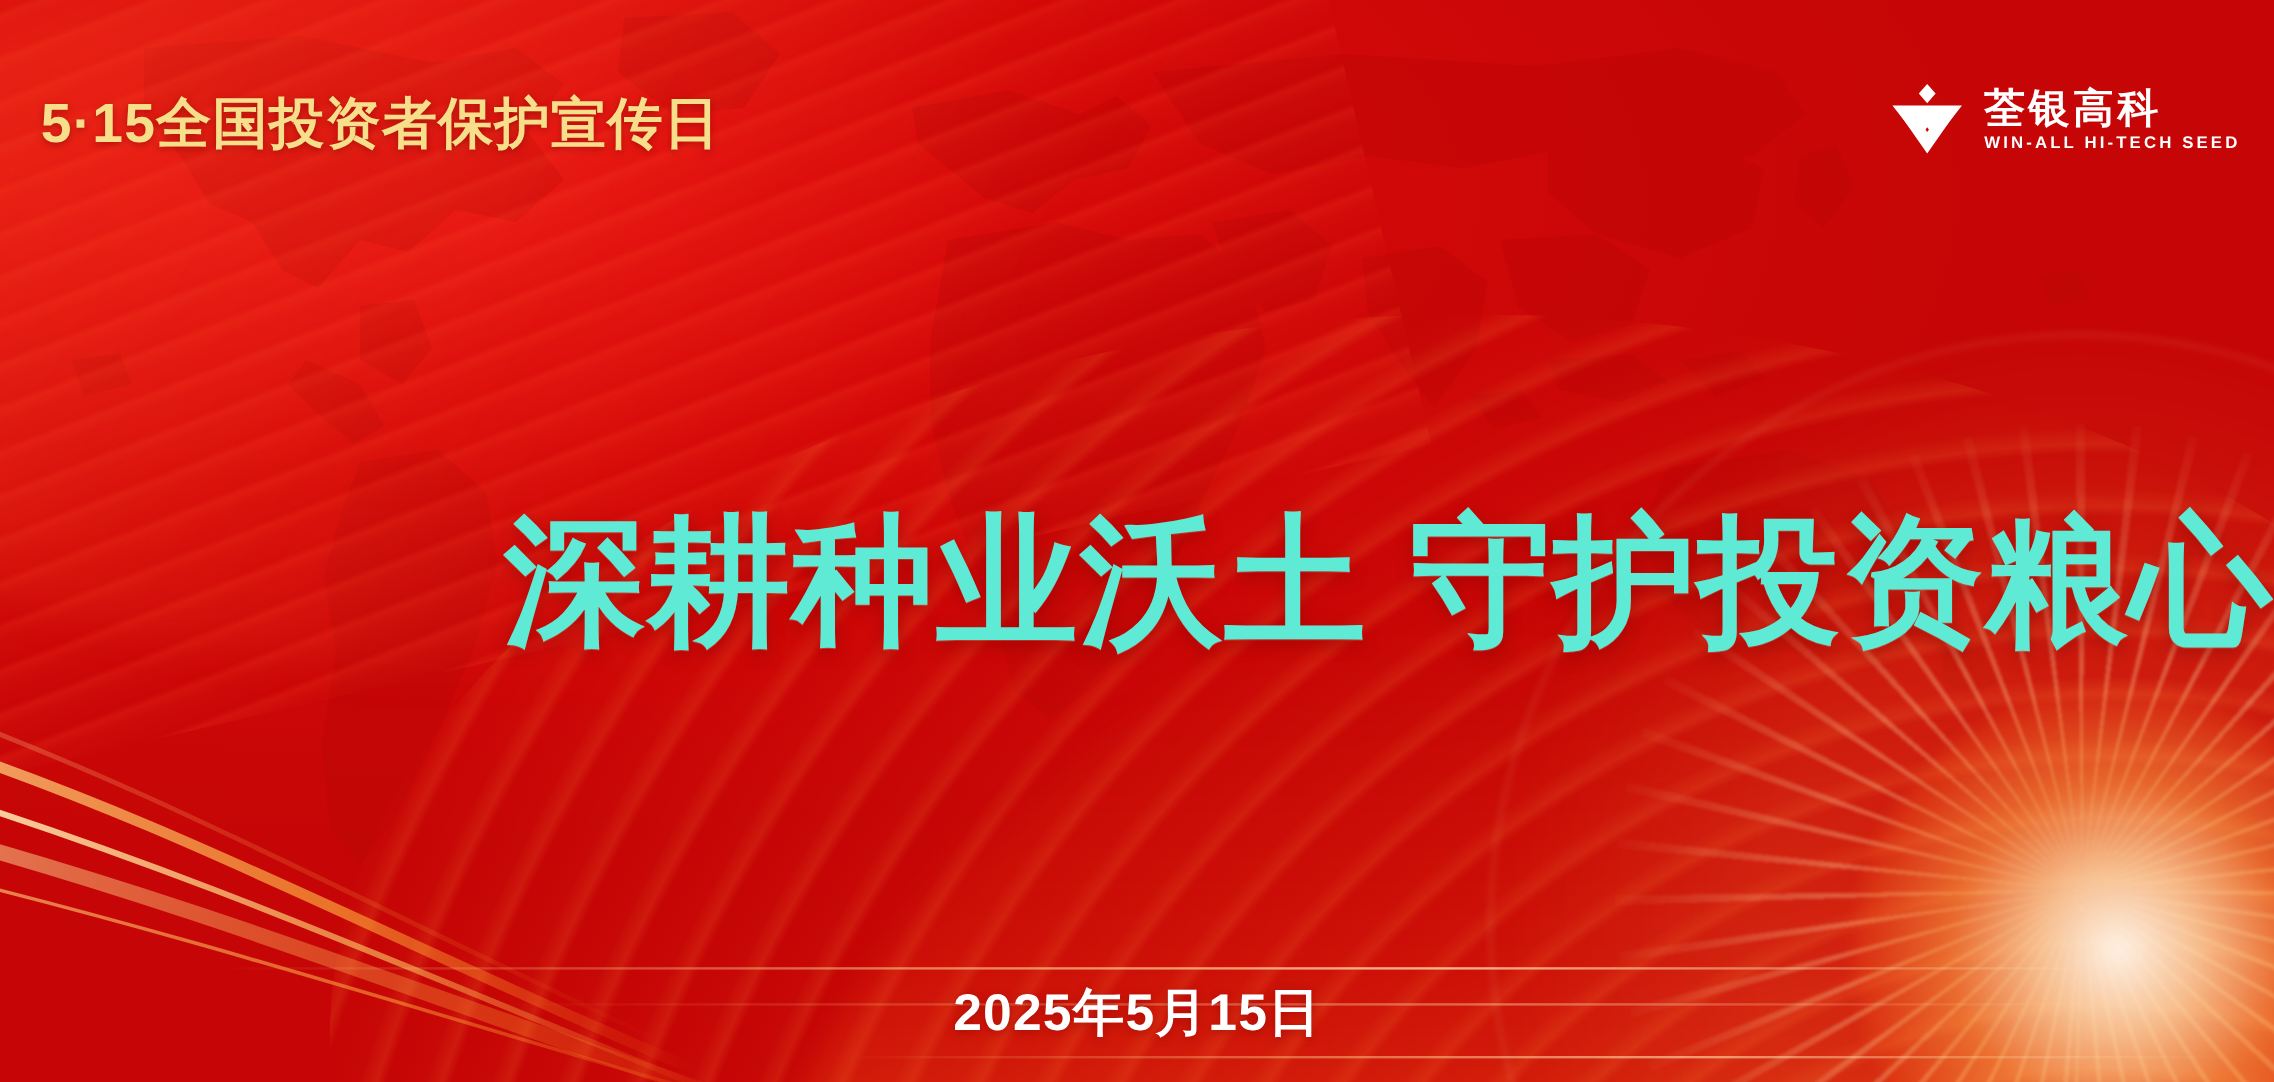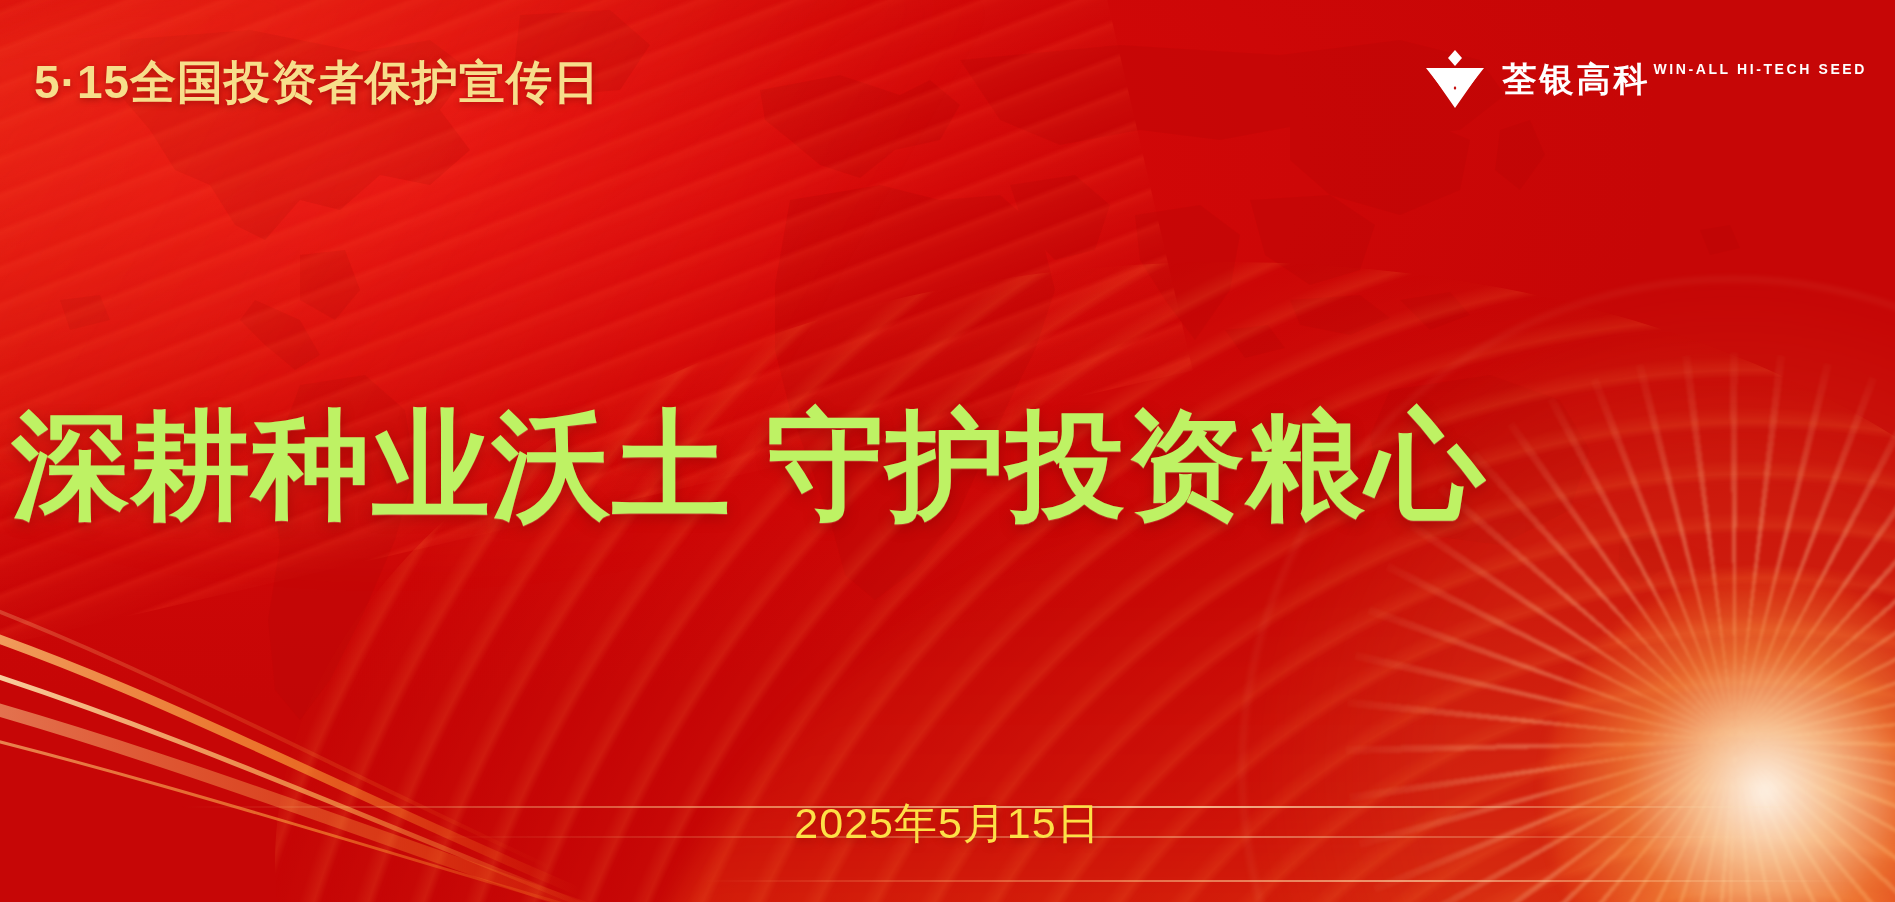--- a/index.html
+++ b/index.html
@@ -138,21 +138,21 @@
     position: absolute;
     height: 2px;
     background: linear-gradient(90deg, rgba(255,200,120,0) 0%, rgba(255,215,150,0.55) 35%, rgba(255,230,180,0.75) 62%, rgba(255,190,110,0) 100%);
     filter: blur(0.6px);
   }
   .streak.s1 { left: 180px; right: 60px; top: 806px; }
   .streak.s2 { left: 420px; right: 120px; top: 836px; opacity: 0.55; }
   .streak.s3 { left: 700px; right: 40px; top: 880px; opacity: 0.8; }
 
   
-  .content { position: absolute; inset: 0; }
+  .content { position: absolute; inset: 0; margin-top: 20px; }
 
   .eyebrow {
     position: absolute;
     left: 34px;
     top: 52px;
     font-size: 46px;
     font-weight: 700;
     letter-spacing: 1px;
     color: #f7de8b;
     text-shadow: 0 2px 6px rgba(110,0,0,0.45);
@@ -162,61 +162,61 @@
   .logo {
     position: absolute;
     right: 28px;
     top: 48px;
     display: flex;
     align-items: center;
     gap: 14px;
   }
   .logo-mark { width: 66px; height: 62px; flex: none; }
   .logo-mark svg { width: 100%; height: 100%; display: block; }
-  .logo-text { display: flex; flex-direction: row; gap: 3px; }
+  .logo-text { display: flex; flex-direction: column; gap: 3px; }
   .logo-cn {
     font-size: 34px;
     font-weight: 700;
     color: #ffffff;
     letter-spacing: 3px;
     line-height: 1;
   }
   .logo-en {
     font-size: 14px;
     font-weight: 700;
     color: #ffffff;
     letter-spacing: 2.6px;
     line-height: 1;
     white-space: nowrap;
   }
 
   .headline {
     position: absolute;
     left: 12px; right: 0;
     top: 402px;
-    text-align: left;
+    text-align: right;
     font-size: 118px;
     font-weight: 900;
-    color: #bef264;
+    color: #5eead4;
     letter-spacing: 2px;
     line-height: 1.08;
     white-space: nowrap;
     text-shadow:
       0 4px 14px rgba(120,0,0,0.42),
       0 1px 0 rgba(255,240,200,0.25);
   }
 
   .date {
     position: absolute;
     left: 0; right: 0;
     top: 795px;
     text-align: center;
     font-size: 43px;
-    font-weight: 400;
-    color: #fde047;
+    font-weight: 700;
+    color: #ffffff;
     letter-spacing: 1px;
     text-shadow: 0 2px 8px rgba(110,0,0,0.4);
   }
 </style>
 </head>
 <body>
 
 <div class="banner">
 
   <div class="bg-base"></div>

